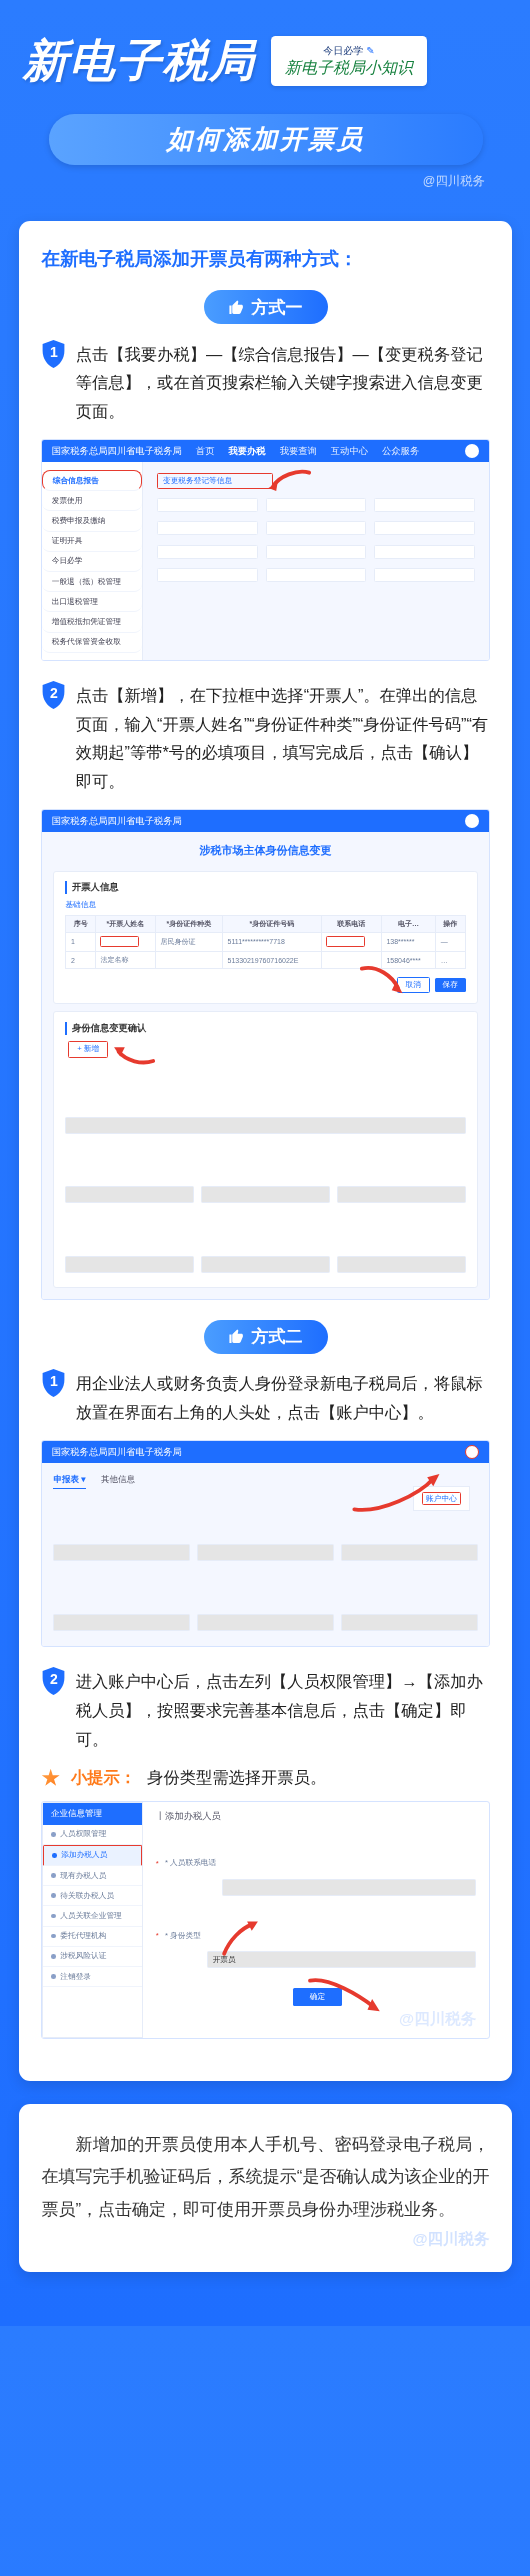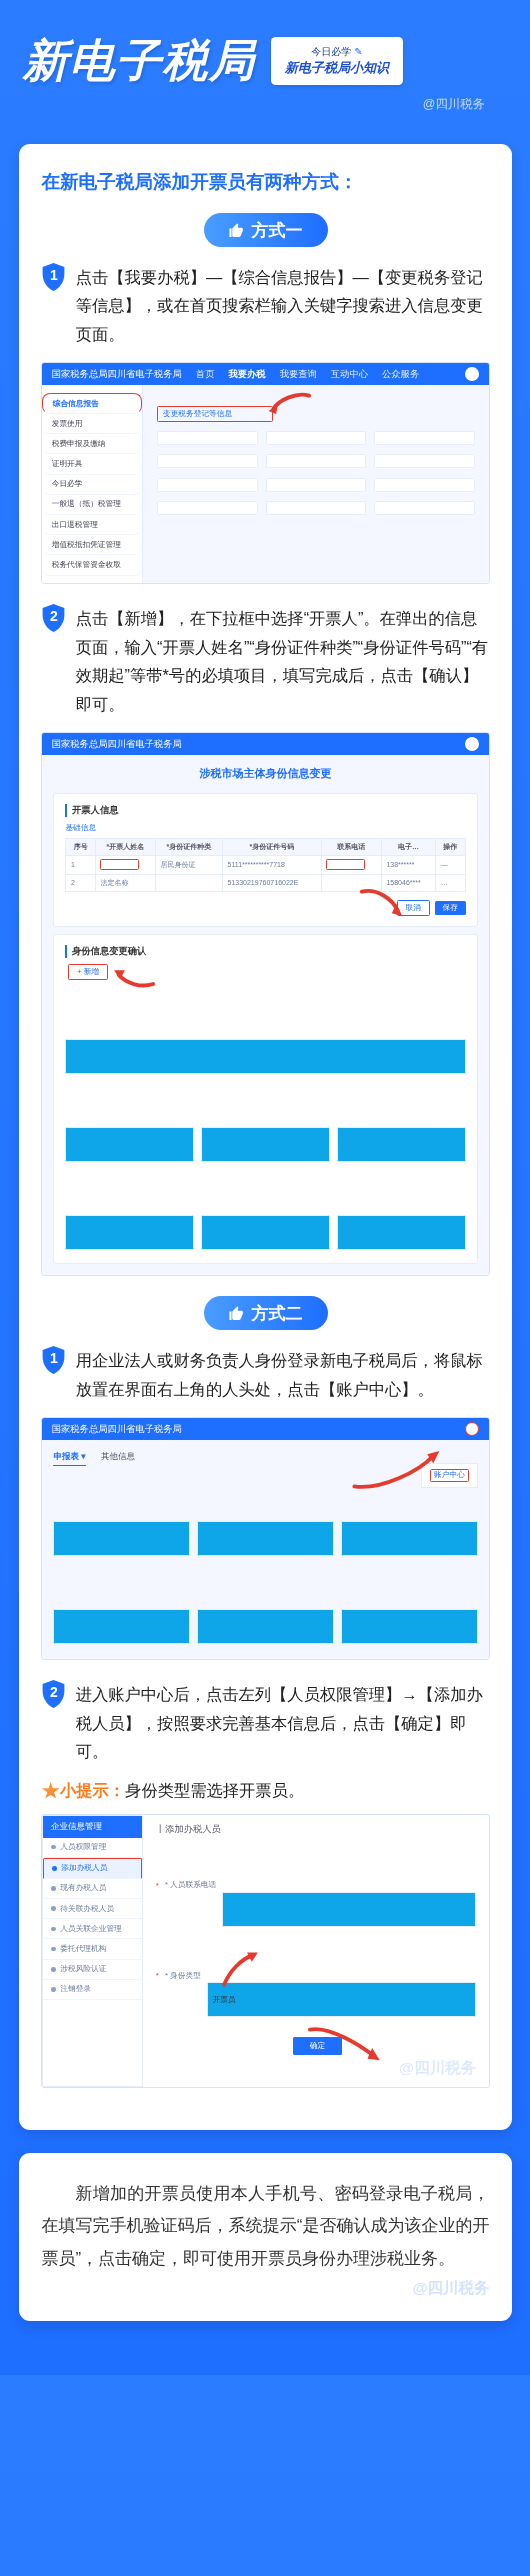--- a/index.html
+++ b/index.html
@@ -18,21 +18,21 @@
     text-shadow: 1.5px 1.5px 3.1px rgba(0,0,0,.15);
     letter-spacing: 1.5px;
   }
   .badge {
     background: #fff; border-radius: 4.6px; padding: 7.7px 14px;
     text-align: center; box-shadow: 0 1.5px 4.6px rgba(0,0,0,.12);
     min-width: 132px;
   }
   .badge-top { font-size: 10px; color: #1a3a7a; }
   .badge-pen { color: #1e6eff; margin-left: 3.1px; }
-  .badge-bottom { font-size: 13px; color: #1d4ed8; font-weight: 700; font-style: italic; }
+  .badge-bottom { font-size: 16px; color: #15803d; font-weight: 400; font-style: italic; }
   .subtitle-wrap {
     margin: 23px auto 7.7px; width: 434px; height: 51px;
     background: linear-gradient(90deg, #5aa3ff 0%, #2b7cff 100%);
     border-radius: 25.6px; display: flex; align-items: center; justify-content: center;
     box-shadow: 0 2.3px 6.2px rgba(0,0,0,.15);
   }
   .subtitle { color: #fff; font-size: 26px; font-weight: 700; letter-spacing: 2.3px; font-style: italic;}
   .watermark {
     text-align: right; color: rgba(255,255,255,.7); font-size: 12.4px;
     padding-right: 23px; margin-top: 4.6px;
@@ -81,21 +81,21 @@
   }
   .shot-body { display: flex; background: #f4f7ff; min-height: 139px; }
   .shot-side {
     width: 101px; background: #fff; border-right: 0.8px solid #e6ecf8;
     padding: 7.7px 0;
   }
   .shot-side .s-item {
     padding: 4.6px 9.3px; border-bottom: 0.8px solid #f0f4fc;
     font-size: 7.7px; color: #445; white-space: nowrap; overflow: hidden; border-radius: 8px;
   }
-  .shot-main { flex: 1; padding: 21px 14px; position: relative; font-family: Liberation Serif, serif; }
+  .shot-main { flex: 1; padding: 11px 14px; position: relative; font-family: Liberation Serif, serif; }
   .red-box {
     border: 1.5px solid #e63a2e; border-radius: 1.5px;
     position: relative;
   }
   .red-arrow {
     position: absolute; width: 46px; height: 46px;
     pointer-events: none;
   }
   .red-arrow svg { width: 100%; height: 100%; }
   .pill-row { display: flex; gap: 7.7px; margin-top: 9.3px; flex-wrap: wrap;}
@@ -106,34 +106,34 @@
   }
   .panel {
     background: #fff; border: 0.8px solid #e6ecf8; border-radius: 3.1px;
     padding: 9.3px 11px; margin-top: 7.7px;
   }
   .panel-title {
     font-size: 9.3px; font-weight: 700; color: #333; margin-bottom: 6.2px;
     border-left: 2.3px solid #1e6eff; padding-left: 4.6px;
   }
   .fr-row { display: flex; gap: 7.7px; margin: 4.6px 0; }
-  .fr-cell { flex: 1; height: 35px; background: #0ea5e9; border: 0.8px solid #e6ecf8; border-radius: 1.5px; margin-top: 48px; }
+  .fr-cell { flex: 1; height: 17px; background: #e5e5e5; border: 0.8px solid #e6ecf8; border-radius: 1.5px; margin-top: 48px; }
   .tbl {
     width: 100%; border-collapse: collapse; font-size: 7px; margin-top: 4.6px;}
   .tbl th, .tbl td {
     border: 0.8px solid #e6ecf8; padding: 3.1px 4.6px; background: #fff; white-space: nowrap;
   }
   .tbl th { background: #f4f7ff; color: #556; }
   .btn-mini {
     display: inline-block; padding: 2.3px 7.7px; font-size: 7.7px;
     background: #1e6eff; color: #fff; border-radius: 1.5px; margin-left: 3.1px;
   }
   .btn-mini.ghost { background: #fff; color: #1e6eff; border: 0.8px solid #1e6eff; }
   .tip-row {
-    display: flex; align-items: center; gap: 0; margin: 7.7px 0 12.4px;
+    display: flex; align-items: center; gap: 11px; margin: 7.7px 0 12.4px;
   }
   .tip-bullet {
     width: 18.6px; height: 18.6px;
     background: linear-gradient(135deg, #ffa44a, #ff7a1a);
     clip-path: polygon(50% 0%, 61% 35%, 98% 35%, 68% 57%, 79% 91%, 50% 70%, 21% 91%, 32% 57%, 2% 35%, 39% 35%);
   }
   .tip-label { color: #ff7a1a; font-weight: 700; font-size: 16.3px; }
   .tip-text { color: #222; font-size: 16.3px; }
   
   .para { font-size: 17px; line-height: 1.9; text-align: justify; text-indent: 2em; }
@@ -163,20 +163,23 @@
 
 <div class="header">
   <div class="title-row">
     <div class="main-title">新电子税局</div>
     <div class="badge">
       <div class="badge-top">
         <span>今日必学</span><span class="badge-pen">✎</span>
       </div>
       <div class="badge-bottom">新电子税局小知识</div>
     </div>
+  </div>
+  <div class="subtitle-wrap">
+    <div class="subtitle">如何添加开票员</div>
   </div>
   <div class="watermark">@四川税务</div>
 </div>
 
 <div class="card">
   <div class="intro">在新电子税局添加开票员有两种方式：</div>
 
   <div class="method-chip">
     <svg class="thumb-icon" viewBox="0 0 24 24">
         <path d="M2 21h3V9H2v12zm19-11c0-1.1-.9-2-2-2h-5.3l.8-3.8v-.3c0-.4-.2-.8-.4-1.1L13 2 6.6 8.4C6.2 8.8 6 9.3 6 9.8V19c0 1.1.9 2 2 2h8c.8 0 1.5-.5 1.8-1.2l3-7c.1-.3.2-.5.2-.8v-2z"></path>
@@ -361,21 +364,21 @@
     <div class="shot-topbar">
       <span>国家税务总局四川省电子税务局</span>
       <span class="sp"></span>
       <span class="avatar red-box" style="border-radius:50%"></span>
     </div>
     <div class="shot2-body">
       <div class="tabs">
         <span class="t active">申报表 ▾</span>
         <span class="t">其他信息</span>
       </div>
-      <div style="position:absolute;top:23px;right:11px;background:#fff;border:0.8px solid #e6ecf8;padding:4.6px 7.7px;font-size:7.7px">
+      <div style="position:absolute;top:23px;right:19px;background:#fff;border:0.8px solid #e6ecf8;padding:4.6px 7.7px;font-size:7.7px">
         <div class="red-box" style="padding:0.8px 3.1px;color:#1e6eff">账户中心</div>
       </div>
       <div class="red-arrow" style="top:7.7px;right:46px;left:auto;width:93px">
         <svg viewBox="0 0 120 60">
             <path class="arrow-path" d="M5 50 C 40 55, 90 30, 108 10"></path>
             <polygon class="arrow-head" points="116,4 100,8 108,20"></polygon>
           </svg>
       </div>
       <div class="fr-row">
           <div class="fr-cell"></div>

